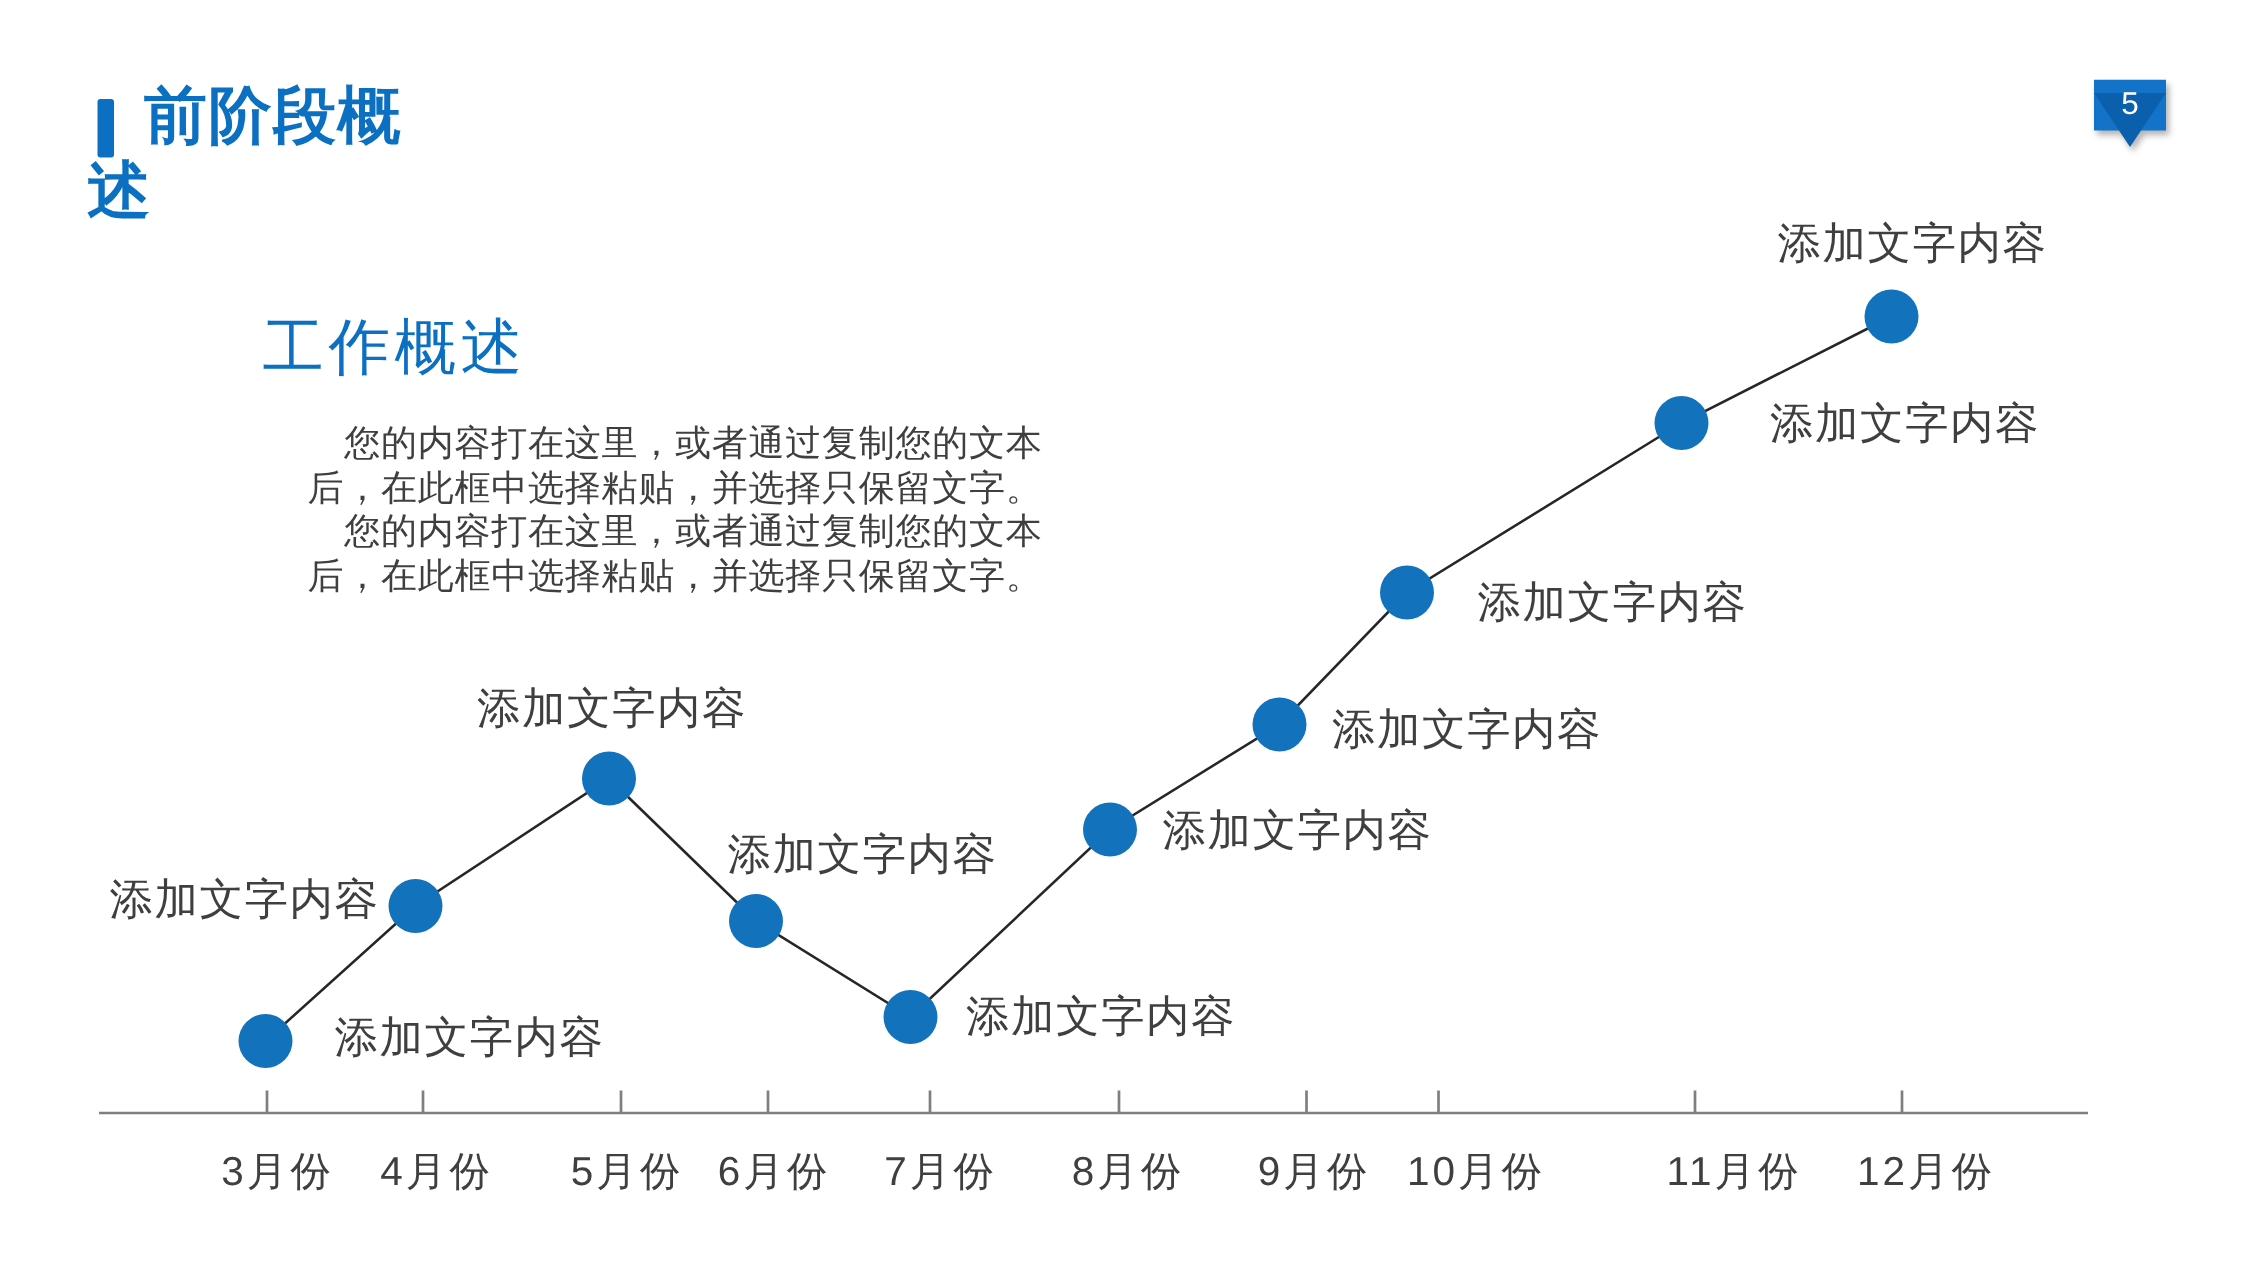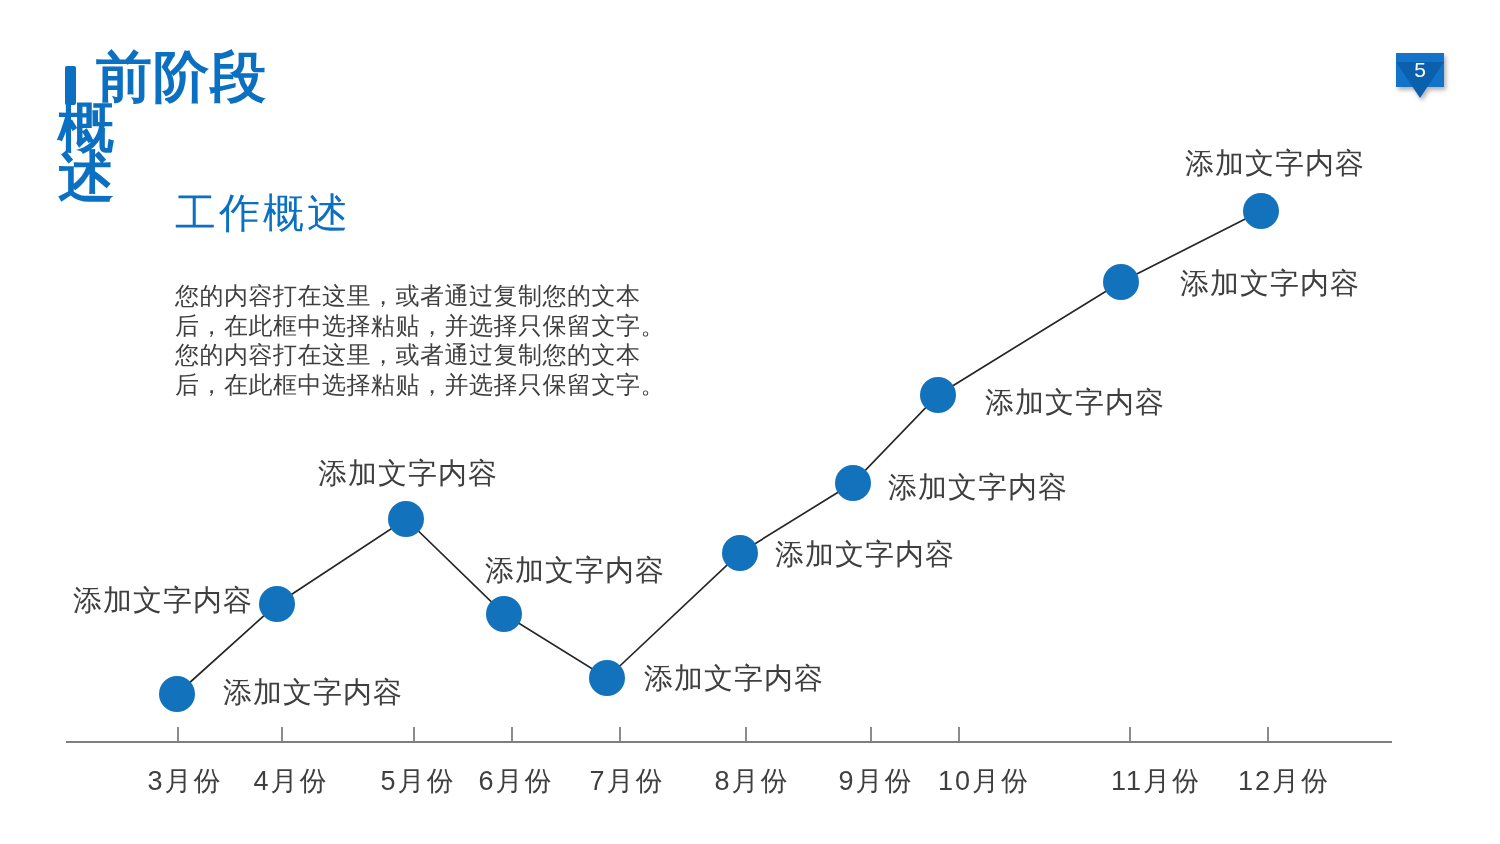--- a/index.html
+++ b/index.html
@@ -4,39 +4,39 @@
 <style>
   html,body{margin:0;padding:0;background:#ffffff;}
   body{width:1500px;height:844px;overflow:hidden;
        font-family:"Liberation Sans","DejaVu Sans",sans-serif;}
   .slide{position:relative;width:1500px;height:844px;background:#ffffff;overflow:hidden;}
 
   
   .title-accent-bar{position:absolute;left:65px;top:66px;width:11px;height:39px;
        background:var(--c-accent);border-radius:2px;}
   .slide-title{position:absolute;left:58px;top:52px;width:240px;margin:0;
-       font-size:56px;font-weight:bold;line-height:50px;color:var(--c-accent);
+       font-size:42px;font-weight:bold;line-height:50px;color:var(--c-accent);
        text-indent:38px;white-space:pre-line;letter-spacing:1px;}
   .slide-subtitle{position:absolute;left:112px;top:115px;
        font-size:23px;color:var(--c-subtitle);letter-spacing:0.5px;}
 
   
   .page-badge{position:absolute;left:1395px;top:53px;width:50px;height:48px;}
   .page-badge svg{filter:drop-shadow(2px 3px 2px rgba(0,0,0,0.30));}
   .badge-rect{fill:var(--c-badge_light);}
   .badge-flap{fill:var(--c-badge_dark);}
   .page-num{position:absolute;left:0;top:5px;width:50px;text-align:center;
        color:#ffffff;font-size:21px;line-height:24px;}
 
   
-  .section-heading{position:absolute;left:175px;top:186px;margin:0;
+  .section-heading{position:absolute;left:175px;top:204px;margin:0;
        font-size:41px;font-weight:400;color:var(--c-accent);letter-spacing:3px;}
   .body-text{position:absolute;left:175px;top:281px;margin:0;width:520px;
        font-size:24px;line-height:29.5px;color:var(--c-text);
-       white-space:pre-line;letter-spacing:0.5px;}
+       white-space:pre-line;letter-spacing:0.5px;text-align:right;}
 
   
   #chart{position:absolute;left:60px;top:140px;}
   #chart text{font-family:"Liberation Sans","DejaVu Sans",sans-serif;}
 </style>
 </head>
 <body>
 
 <div class="slide">
 

